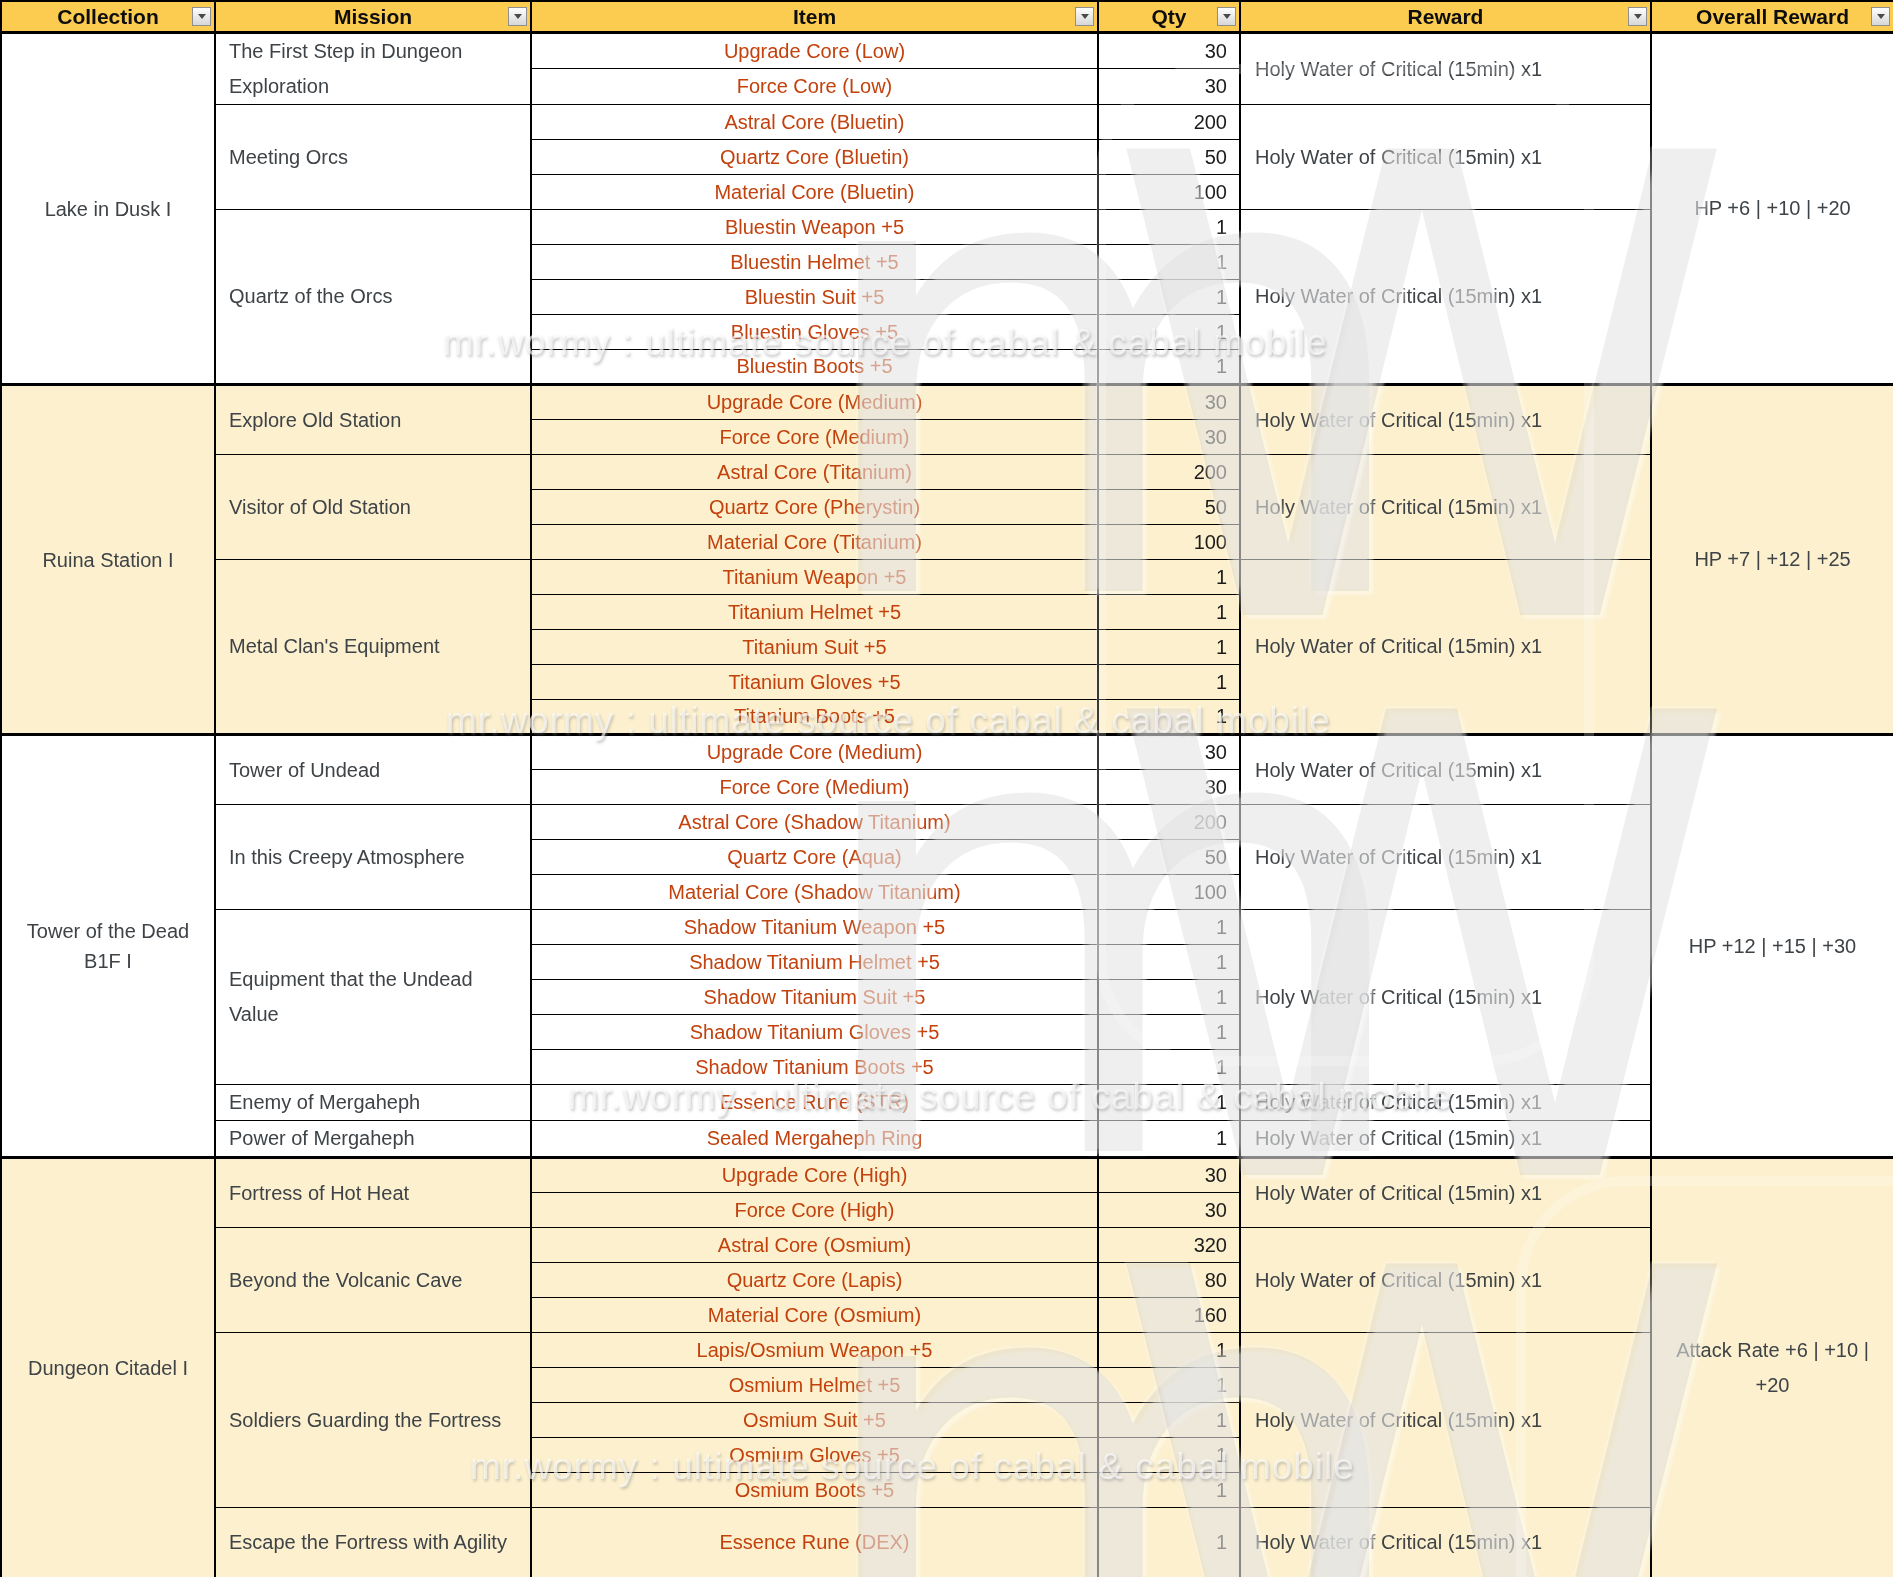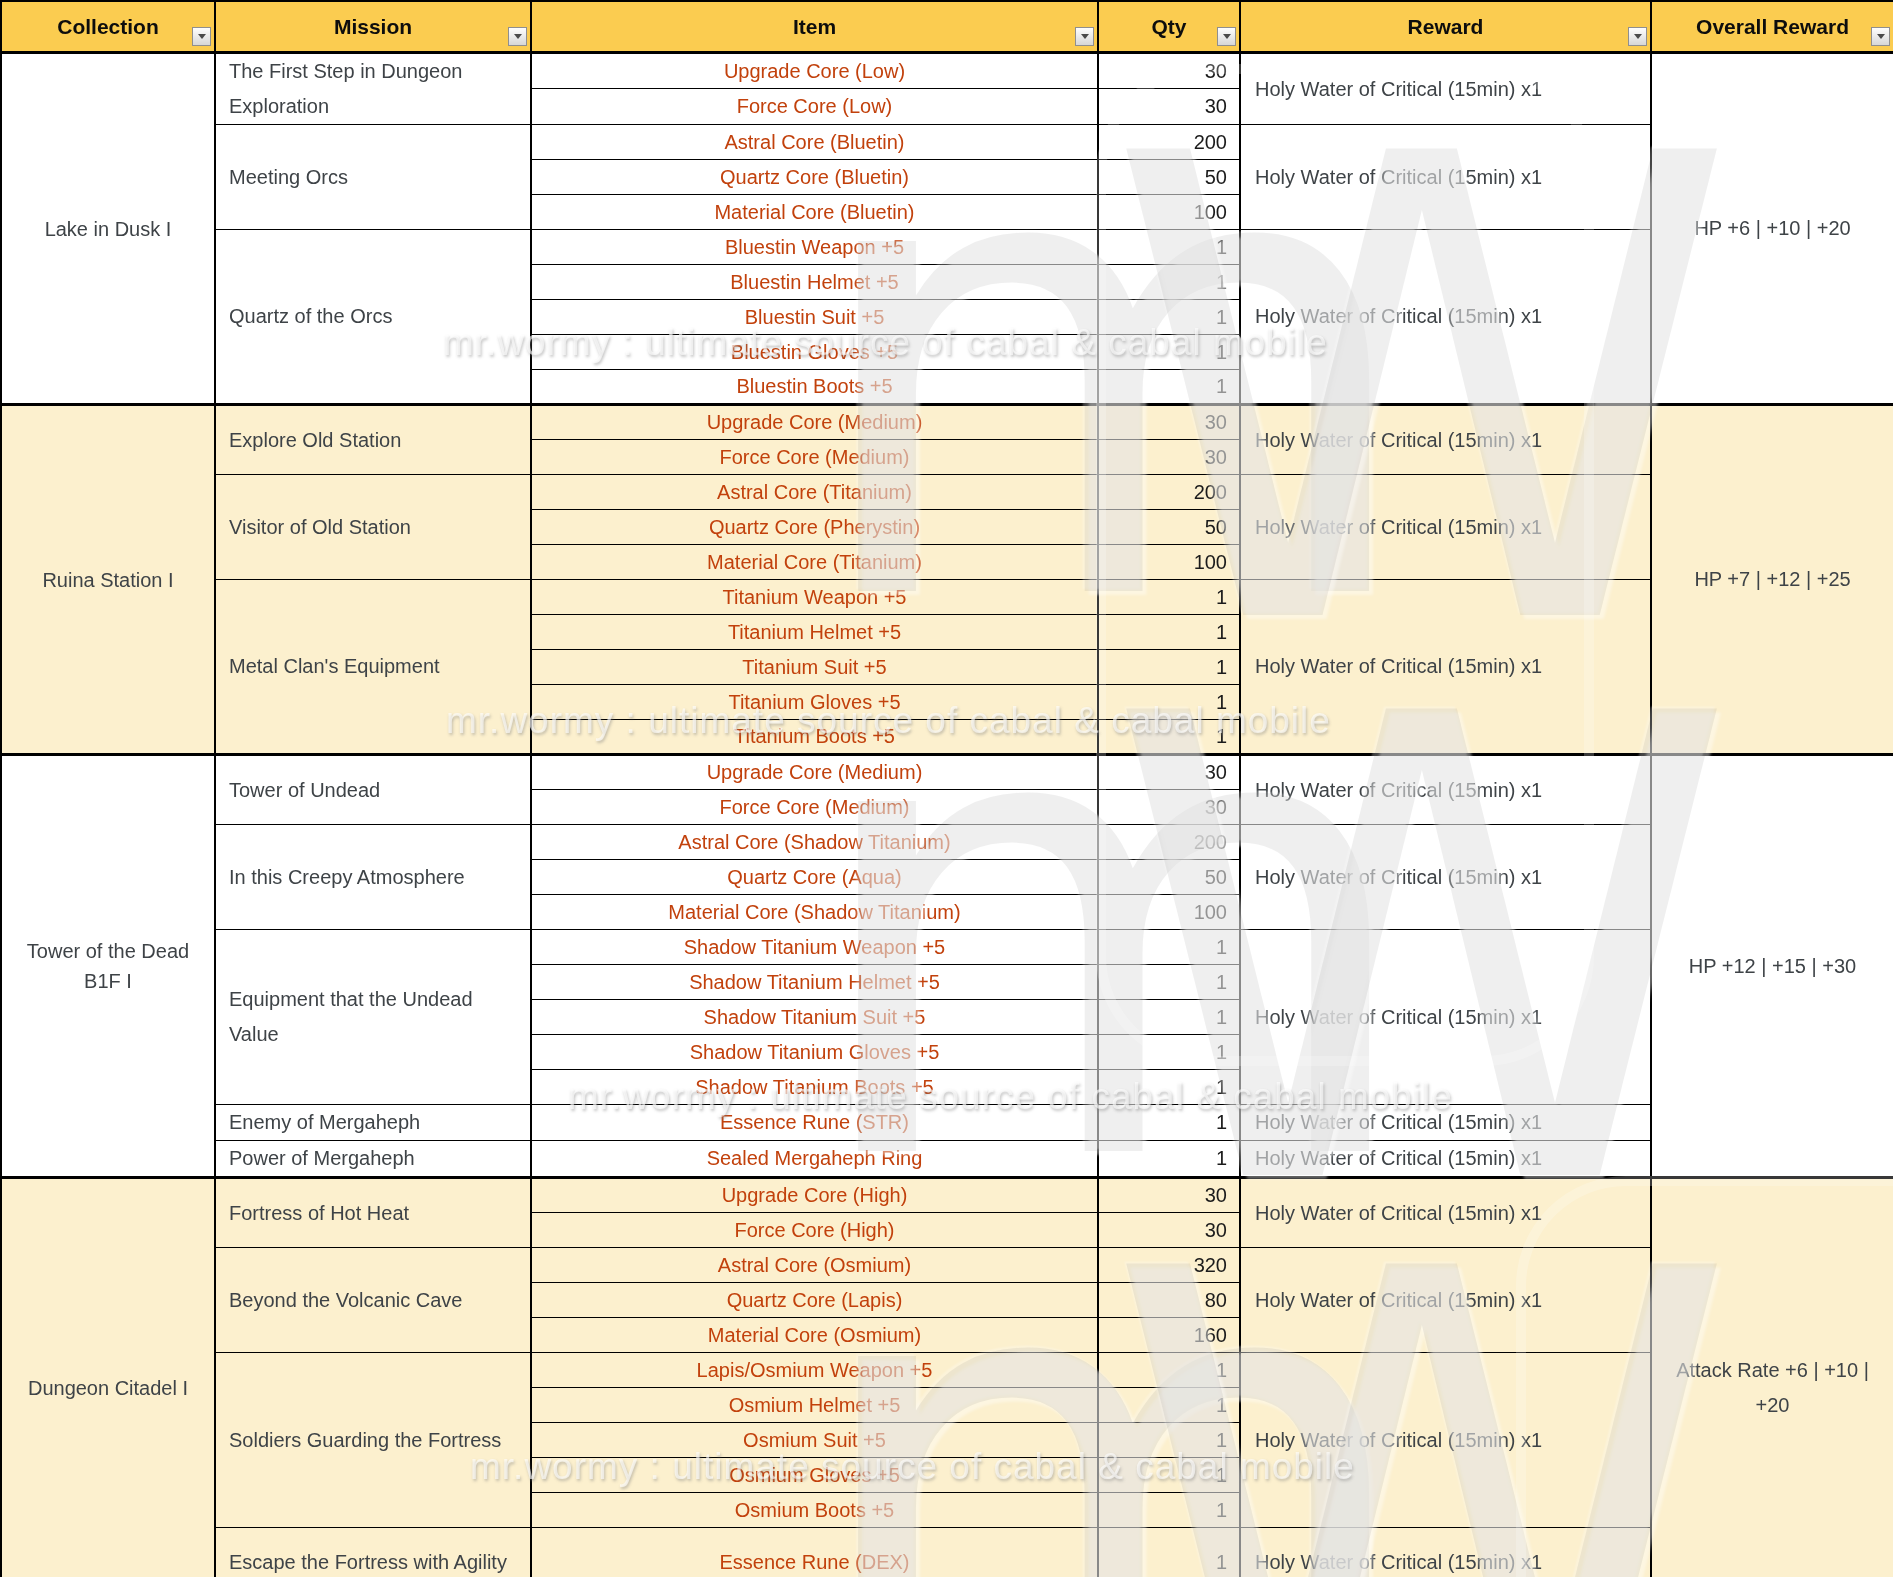--- a/index.html
+++ b/index.html
@@ -3,21 +3,21 @@
 <meta charset="utf-8">
 <style>
   html,body{margin:0;padding:0;background:#ffffff;font-family:"Liberation Sans",sans-serif;}
   .page{position:relative;width:1893px;height:1577px;overflow:hidden;background:#fff;}
 
   table{border-collapse:collapse;table-layout:fixed;width:1893px;border:2px solid #000;}
   th{
     height:29px;background:var(--header-bg,#FBCC50);
     border:2px solid #000;border-bottom:3px solid #000;
     font-size:21px;font-weight:bold;color:#0d0d0d;text-align:center;
-    position:relative;padding:10px;
+    position:relative;padding:0;
   }
   td{
     border:1px solid #000;border-left:2px solid #000;border-right:2px solid #000;
     font-size:20px;padding:0;overflow:hidden;vertical-align:middle;
   }
   tr.white td{background:#ffffff;}
   tr.cream td{background:var(--cream,#FCF0CE);}
   tr.sec-first td{border-top:3px solid #000;}
 
   td.c-collection{text-align:center;color:#3E4347;line-height:30px;padding:0 6px;}

